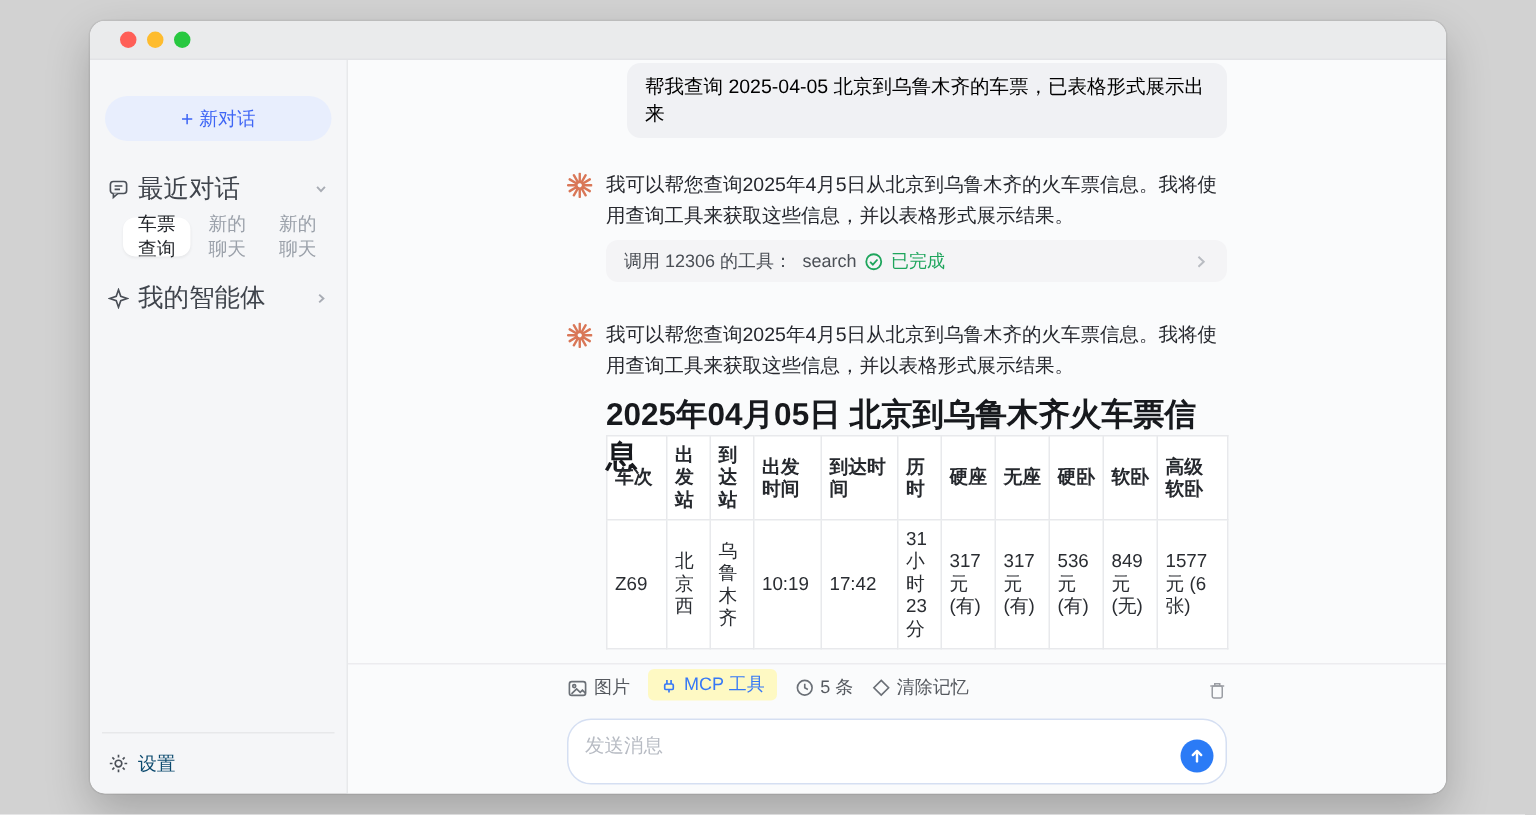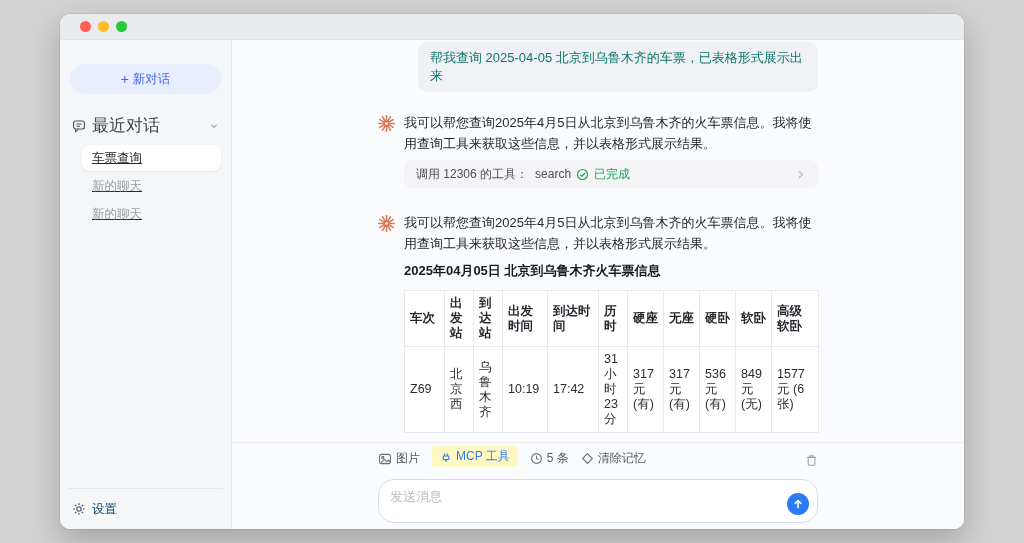--- a/index.html
+++ b/index.html
@@ -31,21 +31,21 @@
   .logo-row { display:flex; align-items:center; gap:5px; padding:2px 2px 0 2px; }
   .app-title { font-size:14.5px; font-weight:bold; color:#23262b; flex:1; }
   .icon-btn { display:inline-flex; align-items:center; justify-content:center; cursor:pointer; }
   .new-chat { margin-top:14px; height:30px; border:none; border-radius:15px; background:#e8eefd;
     color:#3f66f5; font-size:12.5px; font-weight:500; display:flex; align-items:center;
     justify-content:center; gap:4px; cursor:pointer; font-family:inherit; }
   .plus { font-size:14px; line-height:1; }
   .section-row { margin-top:20px; display:flex; align-items:center; gap:6px;
     font-size:17px; color:#3f444c; padding:0 2px; cursor:pointer; }
   .section-row .lbl { flex:1; }
-  .conv-list { margin-top:8px; padding-left:12px; display:flex; flex-direction:column; gap:2px;text-decoration:underline; }
+  .conv-list { margin-top:8px; padding-left:12px; display:flex; gap:2px; }
   .conv-item { height:26px; display:flex; align-items:center; padding:0 10px; font-size:12.5px;
     color:#9ba1aa; border-radius:8px; cursor:pointer; }
   .conv-item.active { background:#ffffff; color:#23262b; font-weight:500;
     box-shadow:0 1px 2px rgba(0,0,0,.06); }
   .agents-row { margin-top:16px; }
   .sidebar-spacer { flex:1; }
   .sidebar-divider { height:1px; background:#e7e8ea; margin:0 -2px; }
   .settings-row { height:40px; display:flex; align-items:center; gap:6px; font-size:12.5px;
     color:#0c4a6e; padding:0 2px; cursor:pointer; }
 
@@ -54,35 +54,35 @@
   .main-header { height:32px; flex:none; display:flex; align-items:center; padding:0 14px; }
   .model-selector { display:flex; align-items:center; gap:6px; cursor:pointer; }
   .model-name { font-size:12.5px; color:#3c4147; }
   .header-spacer { flex:1; }
 
   .chat { flex:1; min-height:0; overflow:hidden; }
   .col { width:440px; margin:0 auto; }
 
   .user-row { margin-top:2px; display:flex; justify-content:flex-end; }
   .user-bubble { background:#f0f1f4; border-radius:9px; padding:7px 12px; font-size:13px;
-    color:#0f766e; max-width:400px; }
+    color:#000000; max-width:400px; }
 
   .asst { margin-top:20px; position:relative; padding-left:26px; }
   .asst.second { margin-top:24px; }
   .asst .a-icon { position:absolute; left:0; top:3px; }
   .asst p { font-size:13px; line-height:21px; color:#26282e; }
 
   .toolcall { margin:6px 0 0 26px; height:28px; background:#f4f4f6; border-radius:8px;
     display:flex; align-items:center; gap:5px; padding:0 12px; font-size:12px; color:#4b4f56;
     cursor:pointer; }
   .toolcall .tname { margin-left:2px; }
   .toolcall .status { color:#1ea55c; }
   .toolcall .tc-spacer { flex:1; }
 
-  .table-title { margin:8px 0 0 26px; font-size:13px; font-weight:bold; color:#17191d; height:20px; }
+  .table-title { margin:8px 0 0 26px; font-size:21px; font-weight:bold; color:#17191d; height:20px; }
 
   table { margin:8px 0 0 26px; border-collapse:collapse; table-layout:fixed; width:414px;
     background:#fff; font-size:12.5px; color:#2a2d32; }
   th, td { border:1px solid #e8e9ec; padding:5px 5px; line-height:15px; vertical-align:middle;
     text-align:left; word-break:break-word; font-weight:normal; }
   th { font-weight:bold; color:#26292e; }
 
   
   .composer { flex:none; border-top:1px solid #ececef; padding:4px 0 6px 0; background:#fafbfc; }
   .tools-row { height:20px; display:flex; align-items:flex-end; gap:12px; margin-bottom:12px; }
@@ -146,20 +146,33 @@
             <span>车票查询</span>
           </div>
           <div class="conv-item">
             <span>新的聊天</span>
           </div>
           <div class="conv-item">
             <span>新的聊天</span>
           </div>
         </div>
 
+        <div class="section-row agents-row">
+          <span class="icon-btn">
+            <svg width="14" height="14" viewBox="0 0 14 14" fill="none" stroke="#4a4f57" stroke-width="1.1">
+              <path d="M7 1.2 L8.5 5.5 L12.8 7 L8.5 8.5 L7 12.8 L5.5 8.5 L1.2 7 L5.5 5.5 Z"></path>
+            </svg>
+          </span>
+          <span class="lbl">我的智能体</span>
+          <span class="icon-btn">
+            <svg width="10" height="10" viewBox="0 0 10 10" fill="none" stroke="#a8acb4" stroke-width="1.3">
+              <polyline points="3.8,2.4 6.6,5 3.8,7.6"></polyline>
+            </svg>
+          </span>
+        </div>
 
         <div class="sidebar-spacer"></div>
         <div class="sidebar-divider"></div>
 
         <div class="settings-row">
           <span class="icon-btn">
             <svg width="14" height="14" viewBox="0 0 14 14" fill="none" stroke="#4a4f57" stroke-width="1.1">
               <circle cx="7" cy="7" r="2.2"></circle>
               <path d="M7 1.2 V3 M7 11 V12.8 M1.2 7 H3 M11 7 H12.8 M2.9 2.9 L4.2 4.2 M9.8 9.8 L11.1 11.1 M11.1 2.9 L9.8 4.2 M4.2 9.8 L2.9 11.1"></path>
             </svg>

